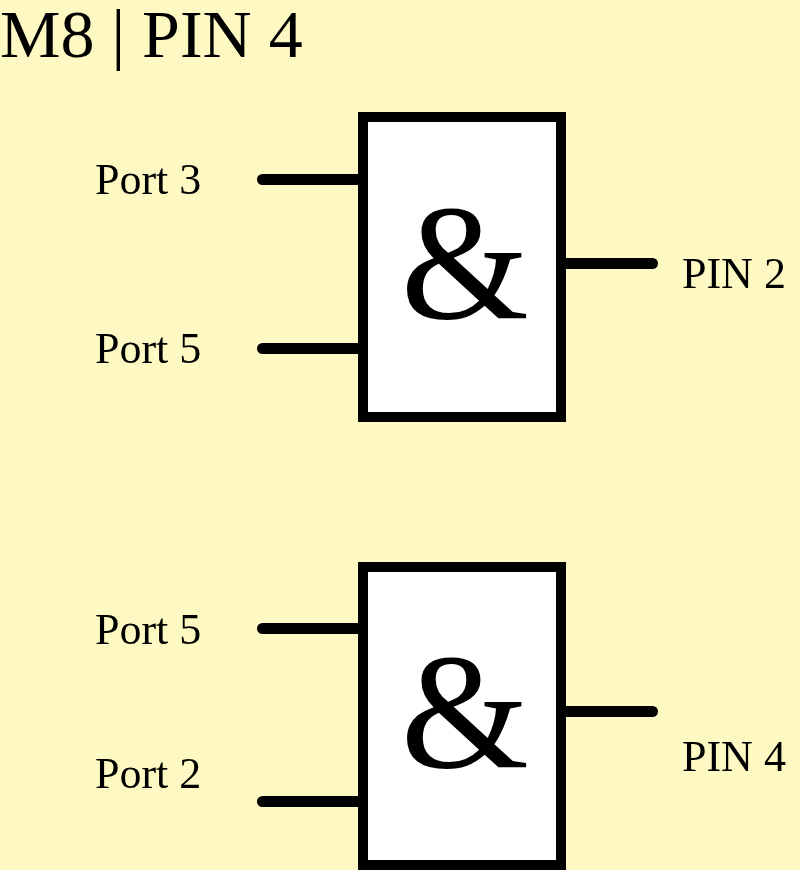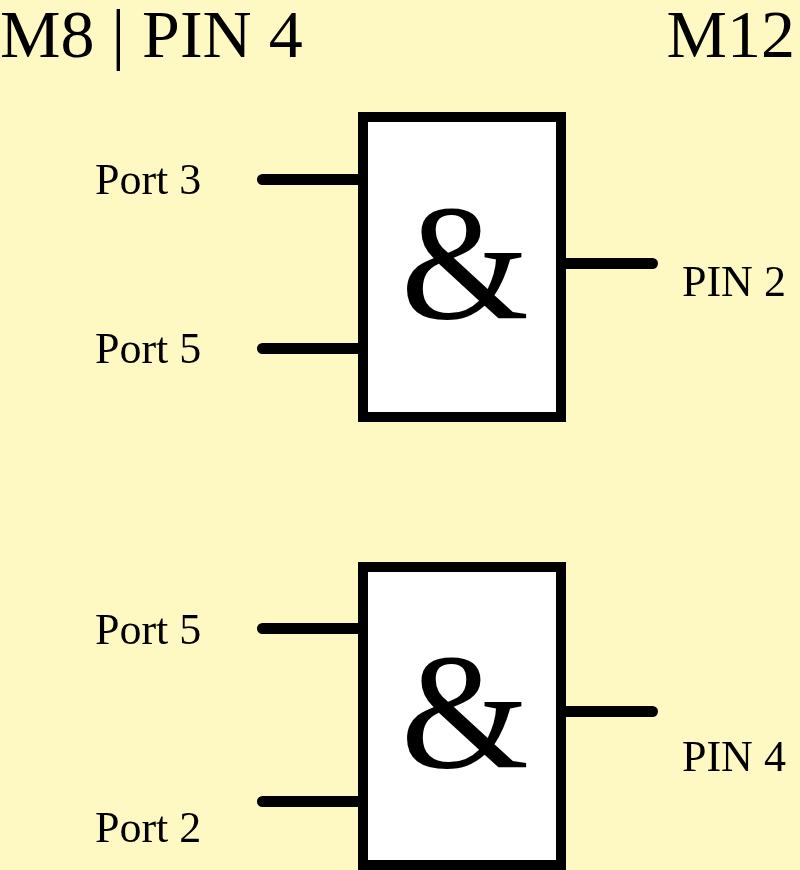--- a/index.html
+++ b/index.html
@@ -31,23 +31,23 @@
     position: absolute;
     font-size: 44px;
     line-height: 1;
     white-space: nowrap;
     color: #000;
   }
   .l-in  { left: 95px; }
   .l-out { left: 682px; }
   .l-p3 { top: 158px; text-align: right; }
   .l-p4 { top: 327px; }
-  .l-o1 { top: 260px; }
+  .l-o1 { top: 252px; }
   .l-p1 { top: 608px; }
-  .l-p2 { top: 806px; text-align: center; }
+  .l-p2 { top: 752px; text-align: center; }
   .l-o2 { top: 695px; margin-top: 40px; }
 
   .gate-box {
     position: absolute;
     left: 358px;
     width: 208px;
     box-sizing: border-box;
     border: 10px solid #000000;
     background: #ffffff;
     display: flex;
@@ -77,21 +77,20 @@
   .w-p1 { top: 623px; }
   .w-p2 { top: 796px; }
   .w-o2 { top: 706px; }
 </style>
 </head>
 <body>
 
 <div class="canvas">
 
   <div class="hdr hdr-left">M8 | PIN 4</div>
-  <div class="hdr hdr-right">M12</div>
 
   <div class="lbl l-in l-p3">Port 3</div>
   <div class="lbl l-in l-p4">Port 5</div>
   <div class="wire wire-in w-p3"></div>
   <div class="wire wire-in w-p4"></div>
   <div class="gate-box box-top">
     <span class="amp">&amp;</span>
   </div>
   <div class="wire wire-out w-o1"></div>
   <div class="lbl l-out l-o1">PIN 2</div>

